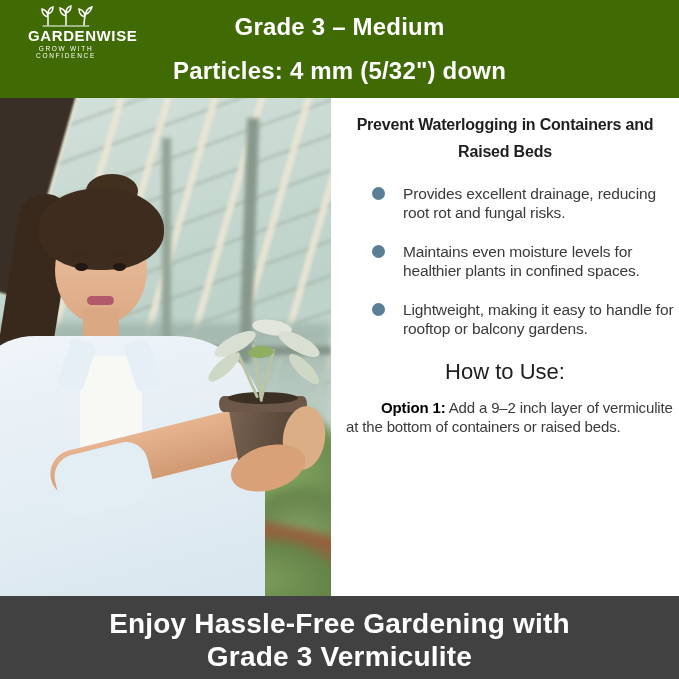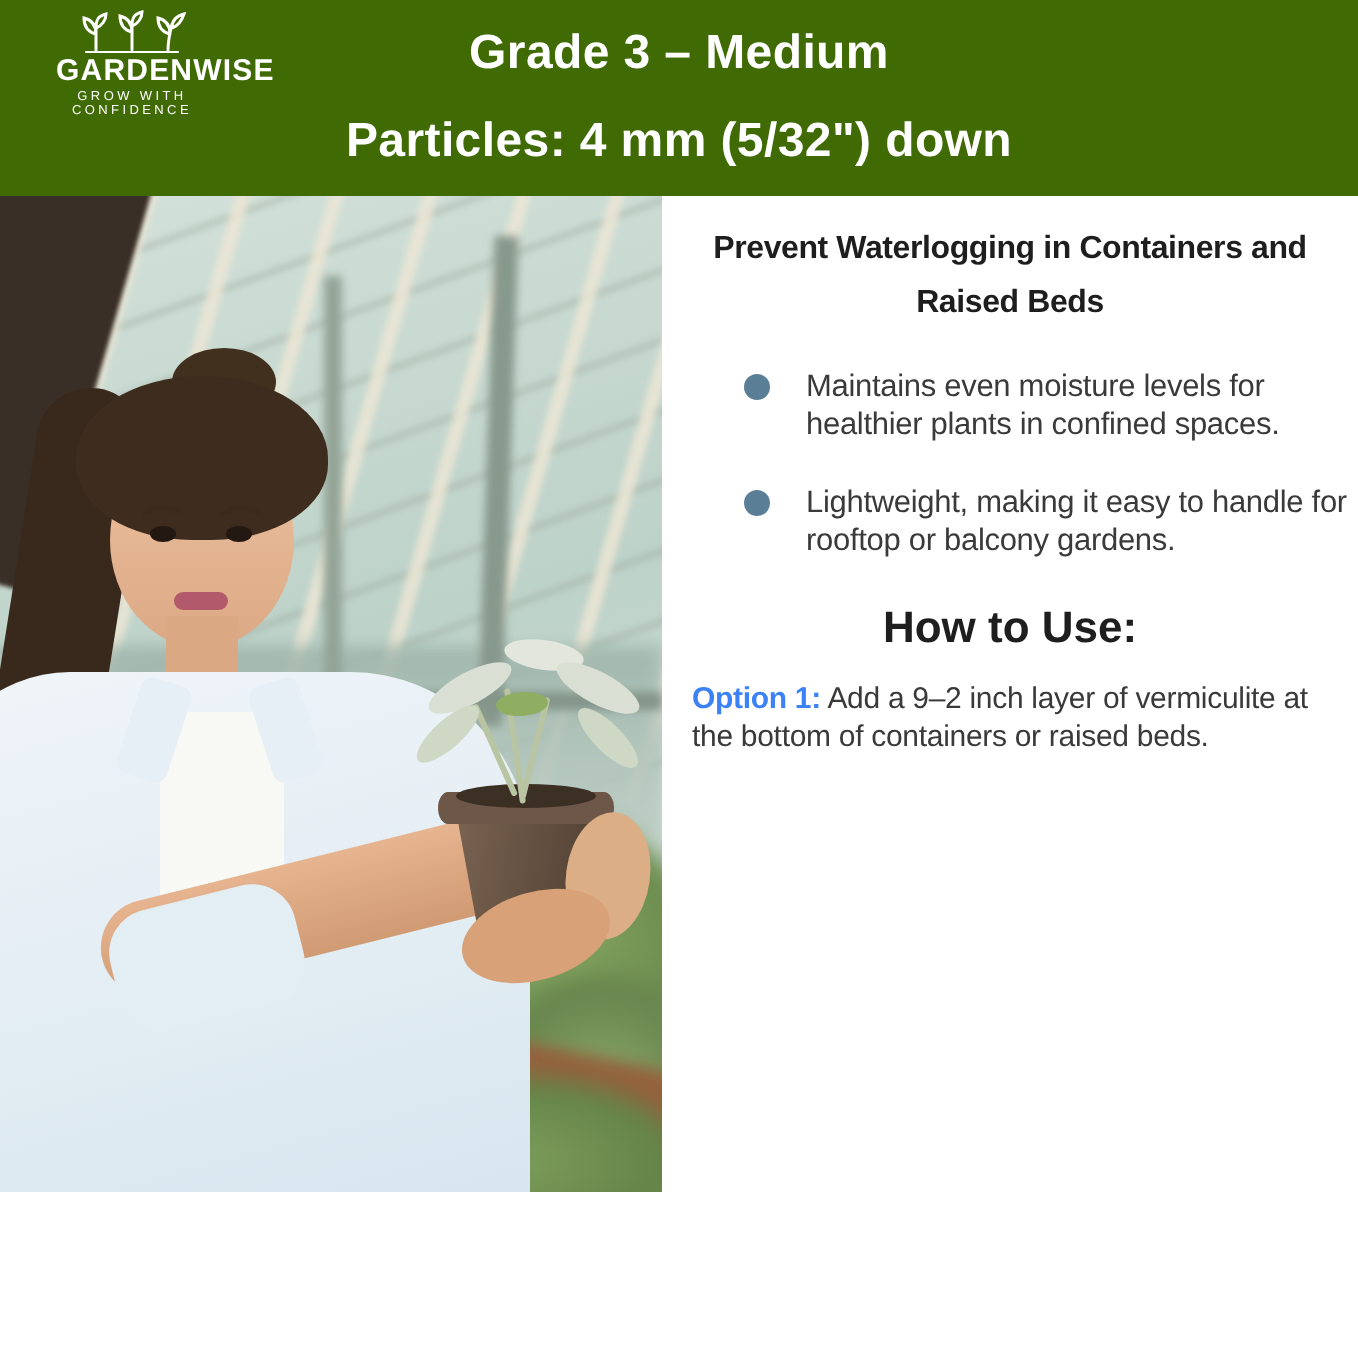--- a/index.html
+++ b/index.html
@@ -94,28 +94,28 @@
   .bullets li{
     position:relative;margin-bottom:20px;
     font-size:15.5px;line-height:19px;letter-spacing:-0.15px;
   }
   .dot{
     position:absolute;left:-31px;top:3px;width:13px;height:13px;border-radius:50%;
     background:var(--bullet-blue,#5b7e97);
   }
   .howto-heading{
     margin:1px 8px 0;text-align:center;
-    font-size:22px;font-weight:bold;line-height:28px;
+    font-size:22px;font-weight:normal;line-height:28px;
     color:var(--heading-text,#1e1e1e);
   }
   .option{
     margin:12px 2px 0 15px;font-size:15px;line-height:19px;letter-spacing:-0.15px;
   }
   .option + .option{margin-top:19px;}
-  .opt-label{font-weight:bold;color:#3b82f6;}
+  .opt-label{font-weight:bold;color:#000000;margin-left:35px;}
   
   .footer{
     position:absolute;left:0;bottom:0;width:679px;height:83px;
     background:var(--footer-gray,#414141);
     color:#fff;text-align:center;font-weight:bold;
     font-size:28px;line-height:33px;padding-top:11px;box-sizing:border-box;
     letter-spacing:.2px;
   }
 </style>
 </head>
@@ -182,28 +182,36 @@
     <div class="p-leaf p-lf5"></div>
     <div class="p-leaf p-lf6"></div>
     <div class="p-handl"></div>
   </div>
 
   <div class="panel">
     <div class="panel-heading">Prevent Waterlogging in Containers and Raised Beds</div>
     <ul class="bullets">
       <li>
         <span class="dot"></span>
+        <span>Provides excellent drainage, reducing root rot and fungal risks.</span>
+      </li>
+      <li>
+        <span class="dot"></span>
         <span>Maintains even moisture levels for healthier plants in confined spaces.</span>
       </li>
       <li>
         <span class="dot"></span>
         <span>Lightweight, making it easy to handle for rooftop or balcony gardens.</span>
       </li>
     </ul>
     <div class="howto-heading">How to Use:</div>
     <p class="option">
       <span class="opt-label">Option 1:</span>
       <span>Add a 9–2 inch layer of vermiculite at the bottom of containers or raised beds.</span>
     </p>
   </div>
 
+  <div class="footer">
+    <div>Enjoy Hassle-Free Gardening with</div>
+    <div>Grade 3 Vermiculite</div>
+  </div>
 
 </div>
 
 </body></html>

